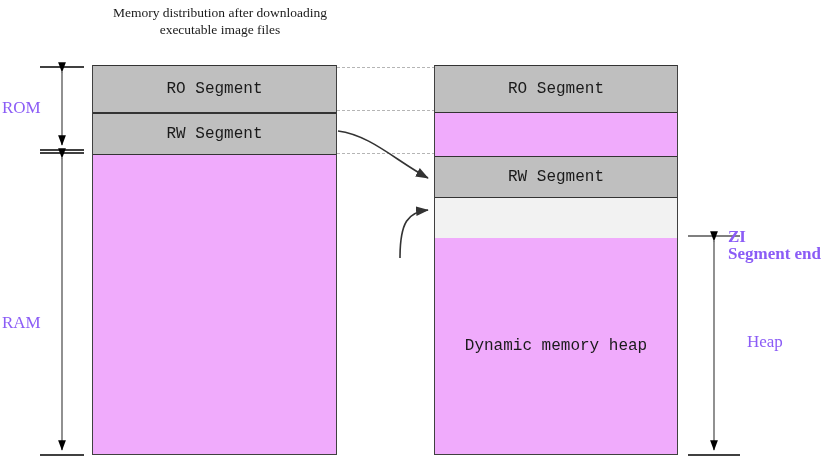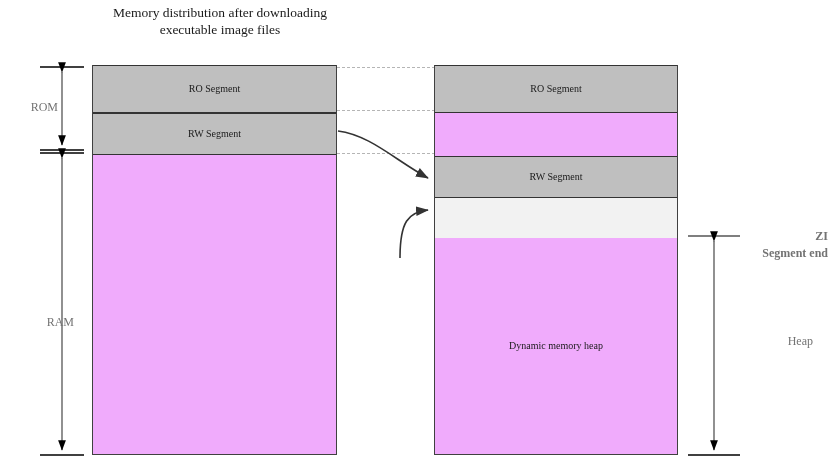--- a/index.html
+++ b/index.html
@@ -39,22 +39,23 @@
   #col-right { left: 434px; top: 65px; width: 244px; height: 390px; }
 
   .seg {
     position: absolute;
     left: 0;
     right: 0;
     box-sizing: border-box;
     display: flex;
     align-items: center;
     justify-content: center;
-    font-size: 10px;
+    font-size: 16px;
     color: #1a1a1a;
+    font-family: Liberation Mono, monospace;
   }
   .seg.filled {
     background: #bfbfbf;
     border-top: 1.5px solid #333333;
     border-bottom: 1.5px solid #333333;
   }
   .seg.empty { background: #f0abfc; }
   .seg.notop { border-top: none; }
 
   
@@ -80,28 +81,28 @@
 
   .svg-layer {
     position: absolute;
     left: 0; top: 0;
     width: 829px; height: 464px;
     pointer-events: none;
   }
 
   .side-label {
     position: absolute;
-    font-size: 12px;
-    color: #737373;
-    text-align: right;
+    font-size: 17px;
+    color: #8b5cf6;
+    text-align: left;
     white-space: pre-line;
     line-height: 17px;
   }
   #label-rom  { left: 2px; top: 99px;  width: 56px; }
-  #label-ram  { left: 18px; top: 314px; width: 56px; }
+  #label-ram  { left: 2px; top: 314px; width: 56px; }
   #label-zi   { left: 728px; top: 228px; width: 100px; font-weight: bold; }
   #label-heap { left: 747px; top: 333px; width: 66px; }
 </style>
 </head>
 <body>
 
 <div id="canvas">
 
   <div class="title" id="title-left">Memory distribution after downloading executable image files</div>
 

